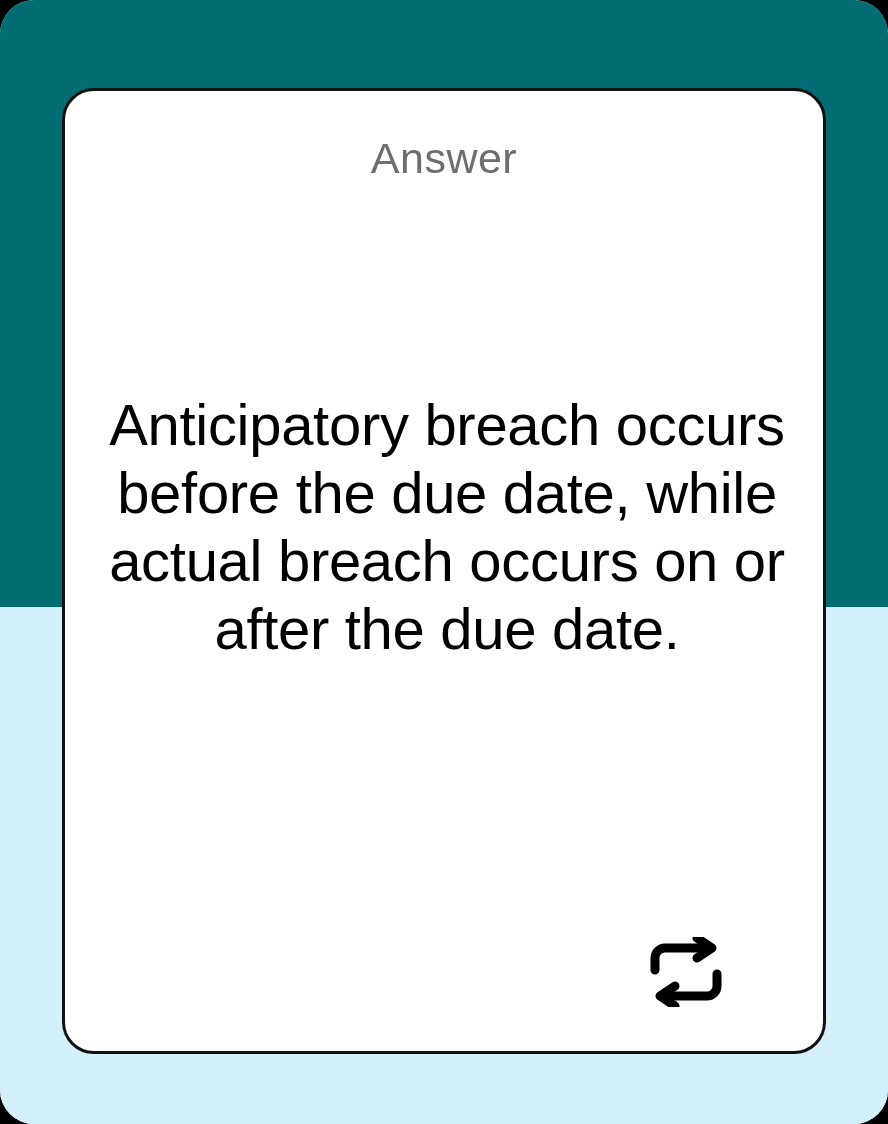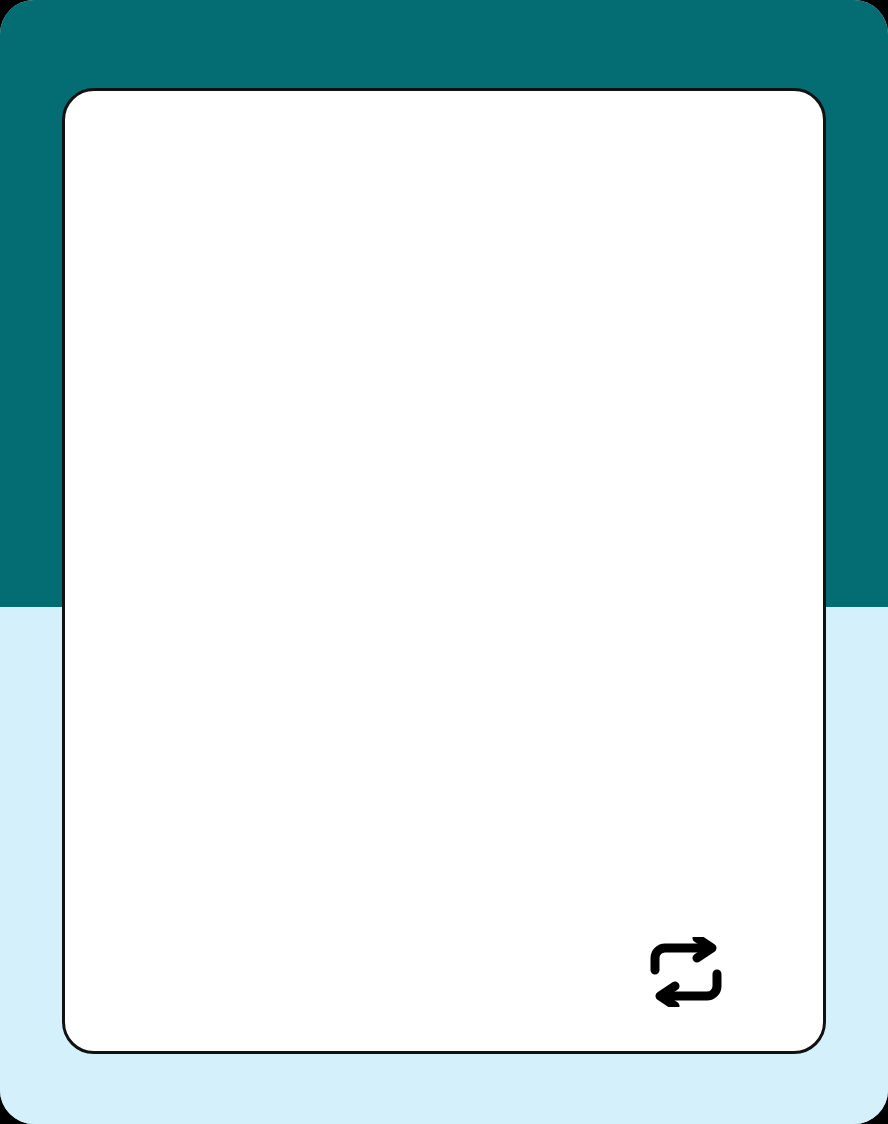--- a/index.html
+++ b/index.html
@@ -107,21 +107,23 @@
 </head>
 <body>
 
 <div class="app-frame">
 
   <div class="top-band"></div>
   <div class="bottom-band"></div>
 
   <div class="card">
 
+    <div class="card-title">Answer</div>
 
+    <div class="card-body">Anticipatory breach occurs before the due date, while actual breach occurs on or after the due date.</div>
 
     <button class="repeat-btn">
       <span>
         <svg width="76" height="70" viewBox="0 0 76 70" fill="none" xmlns="http://www.w3.org/2000/svg" aria-hidden="true">
           <path d="M7 33 L7 21 A10 10 0 0 1 17 11 L62 11" stroke="#000000" stroke-width="9" stroke-linecap="round" stroke-linejoin="round" fill="none"></path>
           <path d="M49 1 L64 11 L49 21" stroke="#000000" stroke-width="9" stroke-linecap="round" stroke-linejoin="round" fill="none"></path>
           <path d="M69 37 L69 49 A10 10 0 0 1 59 59 L14 59" stroke="#000000" stroke-width="9" stroke-linecap="round" stroke-linejoin="round" fill="none"></path>
           <path d="M27 49 L12 59 L27 69" stroke="#000000" stroke-width="9" stroke-linecap="round" stroke-linejoin="round" fill="none"></path>
         </svg>
       </span>

